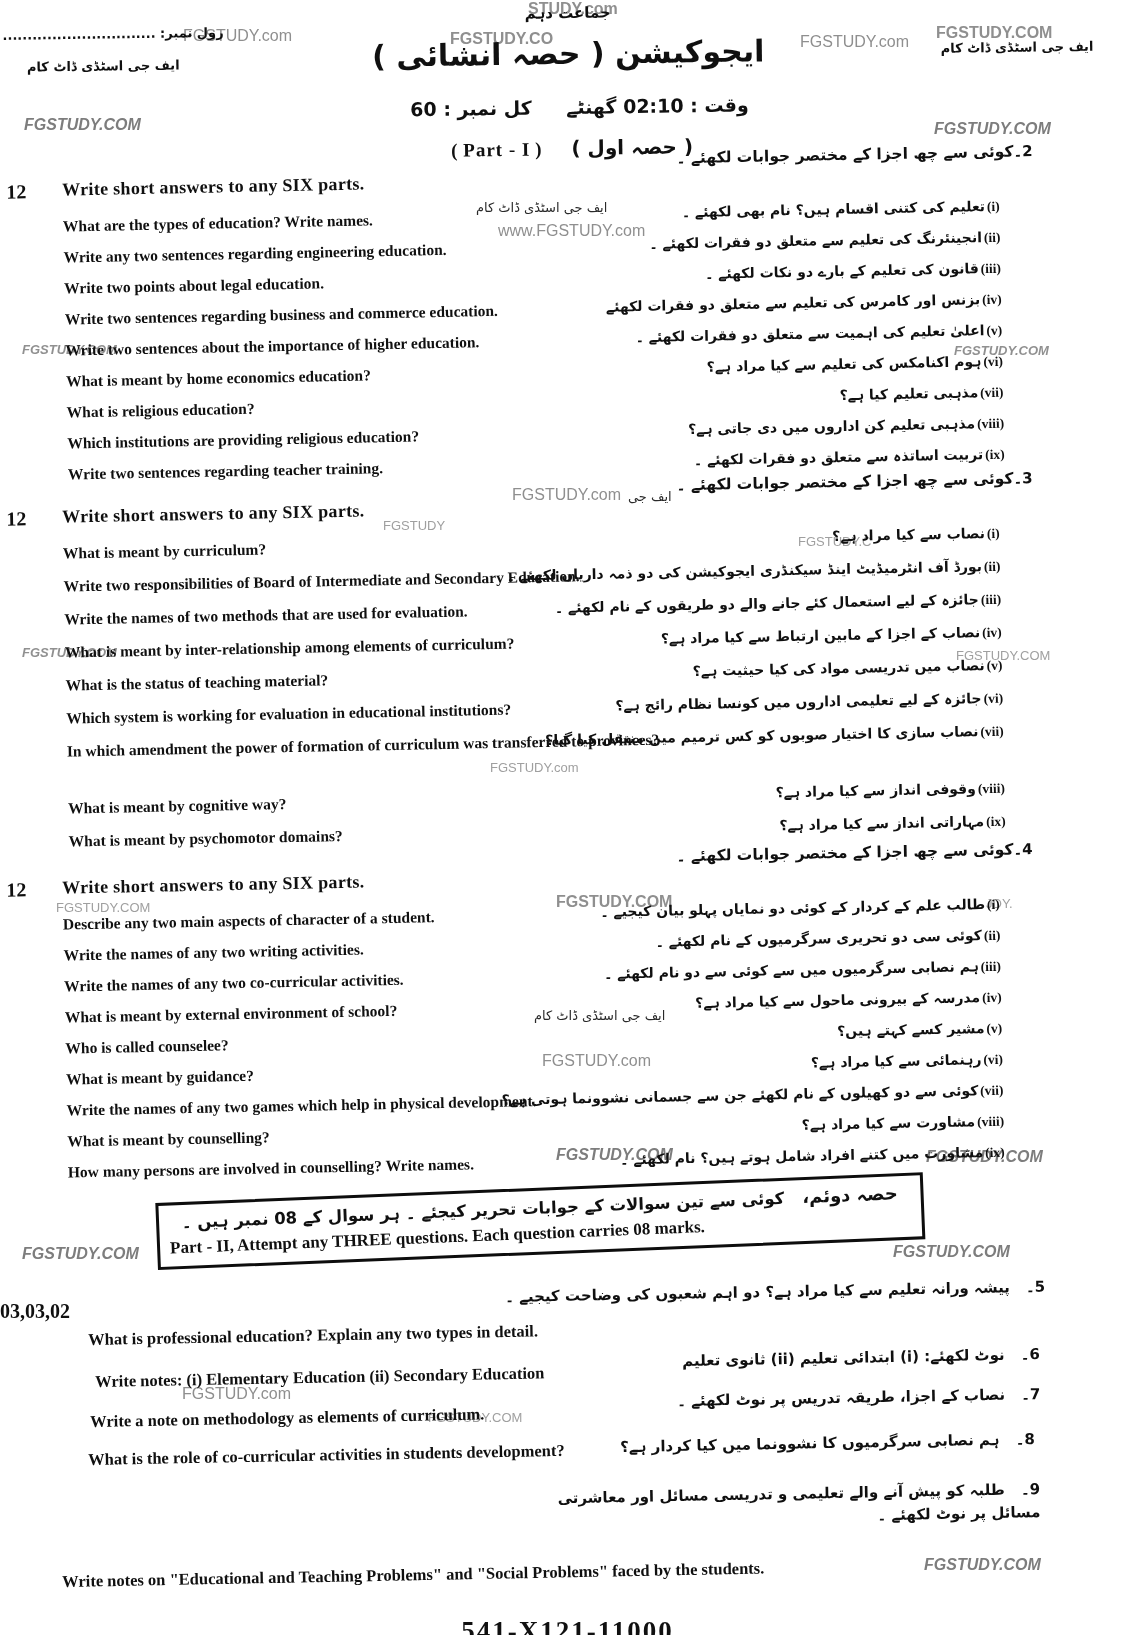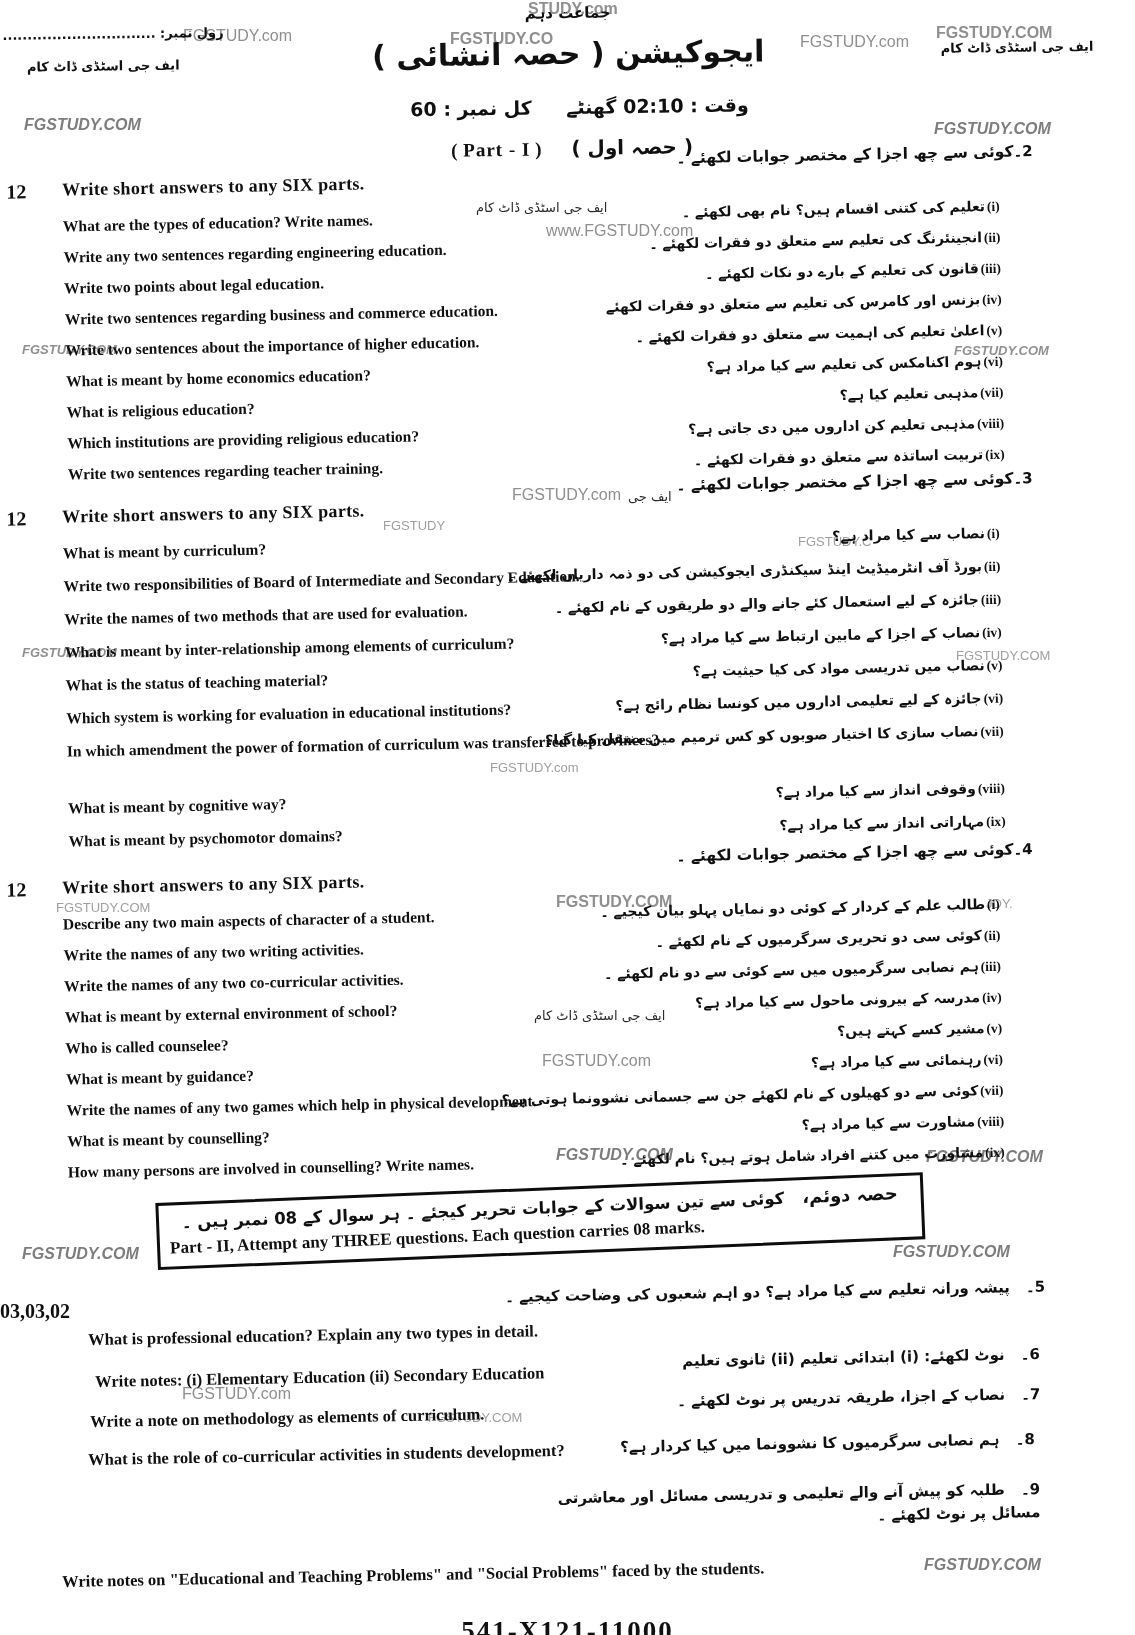--- a/index.html
+++ b/index.html
@@ -69,21 +69,21 @@
 
   <div id="wm-layer">
       <div class="wm wm-gray" style="left: 183px; top: 27px;">FGSTUDY.com</div>
       <div class="wm wm-gray" style="left: 528px; top: 0px; font-weight: bold;">STUDY.com</div>
       <div class="wm wm-gray wm-bold" style="left: 450px; top: 30px;">FGSTUDY.CO</div>
       <div class="wm wm-gray" style="left: 800px; top: 33px;">FGSTUDY.com</div>
       <div class="wm wm-gray wm-bold" style="left: 936px; top: 24px;">FGSTUDY.COM</div>
       <div class="wm wm-dark wm-italic" style="left: 24px; top: 116px;">FGSTUDY.COM</div>
       <div class="wm wm-dark wm-italic" style="left: 934px; top: 120px;">FGSTUDY.COM</div>
       <div class="wm wm-urdu" style="left: 476px; top: 200px;">ایف جی اسٹڈی ڈاٹ کام</div>
-      <div class="wm wm-gray" style="left: 498px; top: 222px; margin-left: 48px;">www.FGSTUDY.com</div>
+      <div class="wm wm-gray" style="left: 498px; top: 222px;">www.FGSTUDY.com</div>
       <div class="wm wm-dark wm-italic sm" style="left: 22px; top: 342px;">FGSTUDY.COM</div>
       <div class="wm wm-dark wm-italic sm" style="left: 954px; top: 343px;">FGSTUDY.COM</div>
       <div class="wm wm-gray" style="left: 512px; top: 486px;">FGSTUDY.com</div>
       <div class="wm wm-urdu" style="left: 628px; top: 489px;">ایف جی</div>
       <div class="wm wm-gray sm" style="left: 383px; top: 518px;">FGSTUDY</div>
       <div class="wm wm-gray sm" style="left: 798px; top: 534px;">FGSTUDY.C</div>
       <div class="wm wm-dark wm-italic sm" style="left: 22px; top: 645px;">FGSTUDY.COM</div>
       <div class="wm wm-gray sm" style="left: 956px; top: 648px;">FGSTUDY.COM</div>
       <div class="wm wm-gray sm" style="left: 490px; top: 760px;">FGSTUDY.com</div>
       <div class="wm wm-gray wm-bold" style="left: 556px; top: 893px;">FGSTUDY.COM</div>

